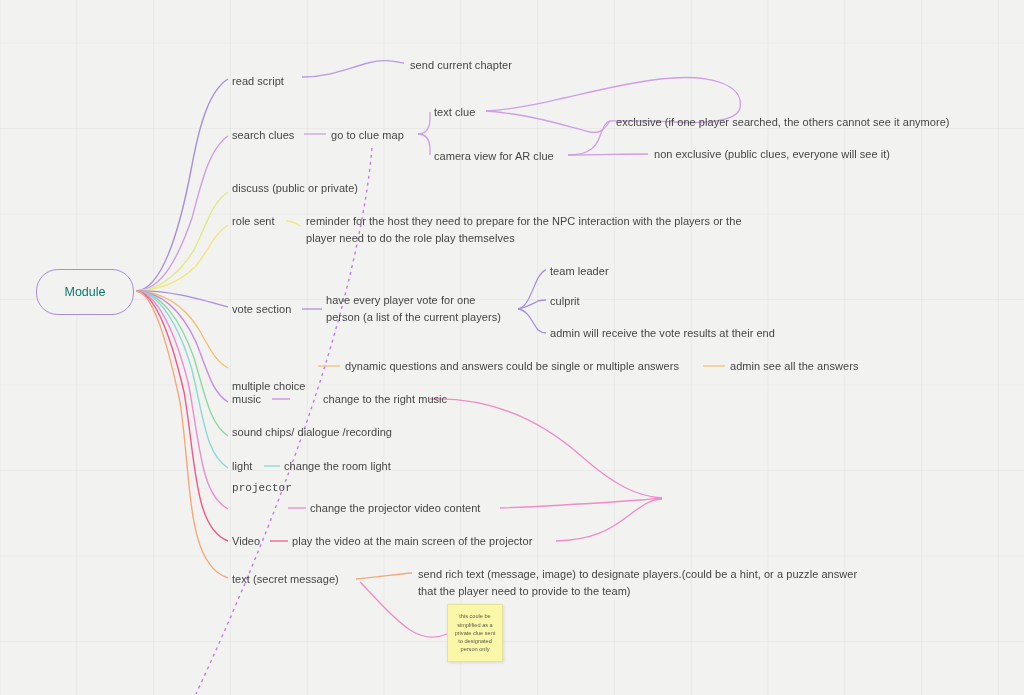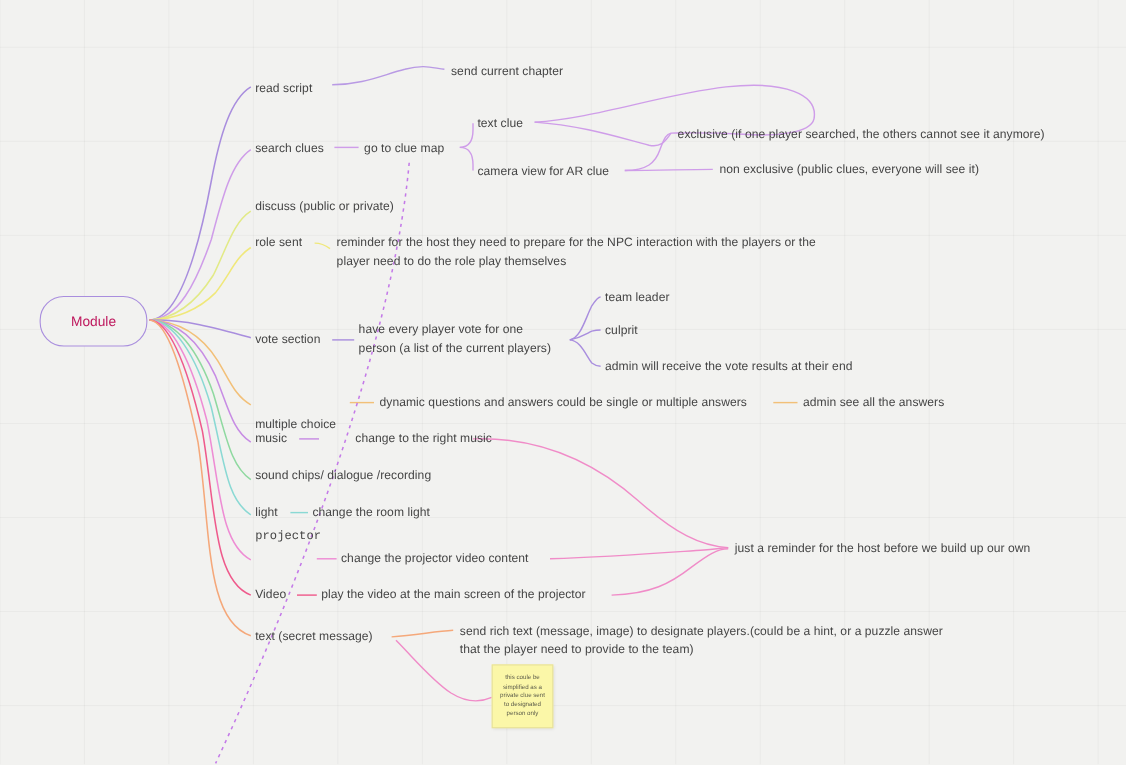--- a/index.html
+++ b/index.html
@@ -41,21 +41,21 @@
     left: 36px;
     top: 269px;
     width: 96px;
     height: 44px;
     border: 1.3px solid #a98ede;
     border-radius: 22px;
     background: #f2f2f0;
     display: flex;
     align-items: center;
     justify-content: center;
-    color: #be185d;
+    color: #0f766e;
     font-size: 12.5px;
   }
   .sticky {
     position: absolute;
     left: 447px;
     top: 604px;
     width: 56px;
     height: 58px;
     background: #fbf7a8;
     border: 1px solid #e8e19a;
@@ -180,21 +180,20 @@
   <div class="node" style="left:232px; top:480px;font-family:Liberation Mono, monospace;"><span>projector</span></div>
   <div class="node" style="left:310px; top:500px;"><span>change the projector video content</span></div>
 
   <div class="node" style="left:232px; top:533px;"><span>Video</span></div>
   <div class="node" style="left:292px; top:533px;"><span>play the video at the main screen of the projector</span></div>
 
   <div class="node" style="left:232px; top:571px;"><span>text (secret message)</span></div>
   <div class="node" style="left:418px; top:566px;"><span>send rich text (message, image) to designate players.(could be a hint, or a puzzle answer
 that the player need to provide to the team)</span></div>
 
-  <div class="node" style="left:668px; top:491px;"><span>just a reminder for the host before we build up our own</span></div>
 
   <div class="sticky">
     <span>this coule be
 simplified as a
 private clue sent
 to designated
 person only</span>
   </div>
 
 </div>

